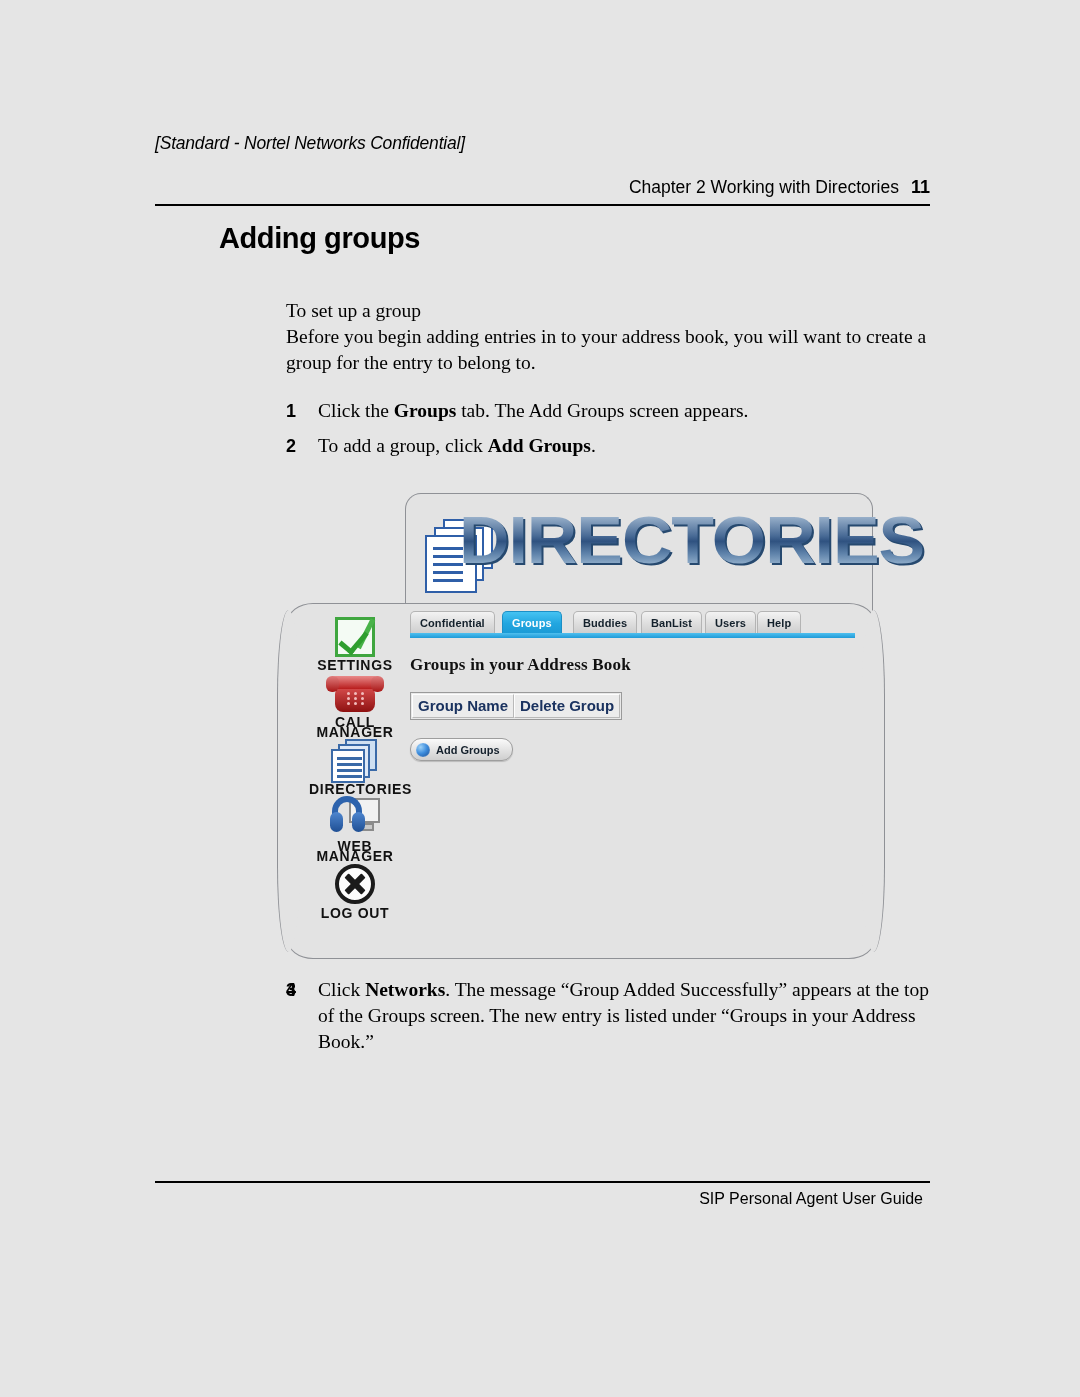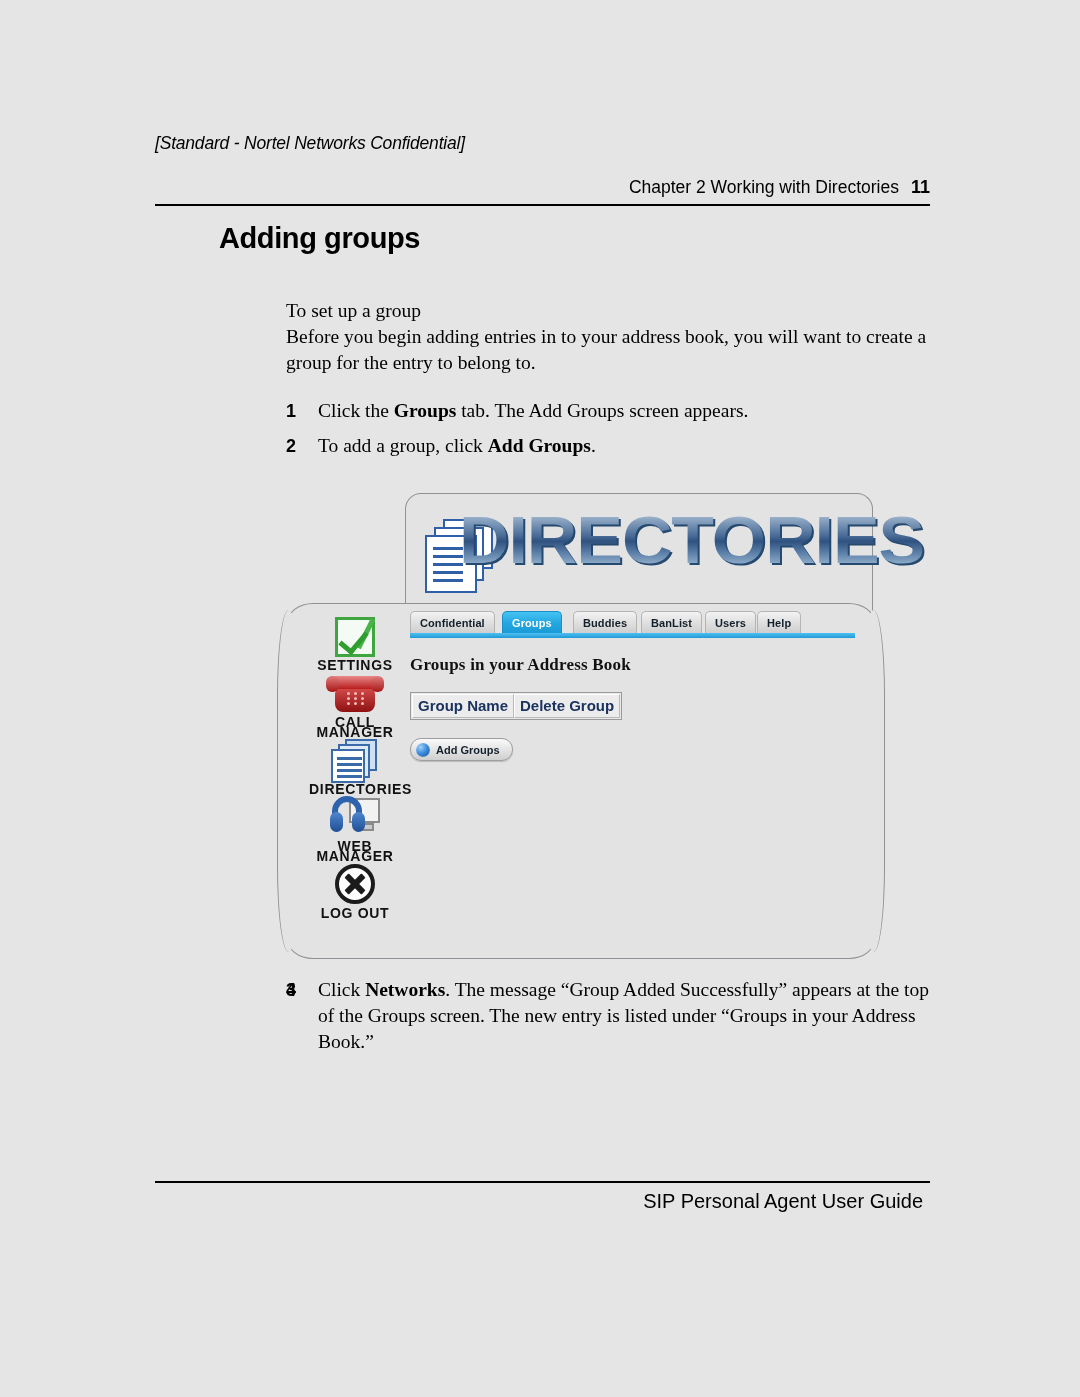--- a/index.html
+++ b/index.html
@@ -482,21 +482,21 @@
     top: 1181px;
     width: 775px;
     height: 2px;
     background: #000;
   }
   .footer-text {
     position: absolute;
     right: 157px;
     top: 1190px;
     font-family: "Liberation Sans", "DejaVu Sans", sans-serif;
-    font-size: 20px;
+    font-size: 16px;
     color: #000;
     white-space: nowrap;
   }
 </style>
 </head>
 <body>
 
 <div class="page">
 
   <div class="running-head">[Standard - Nortel Networks Confidential]</div>

